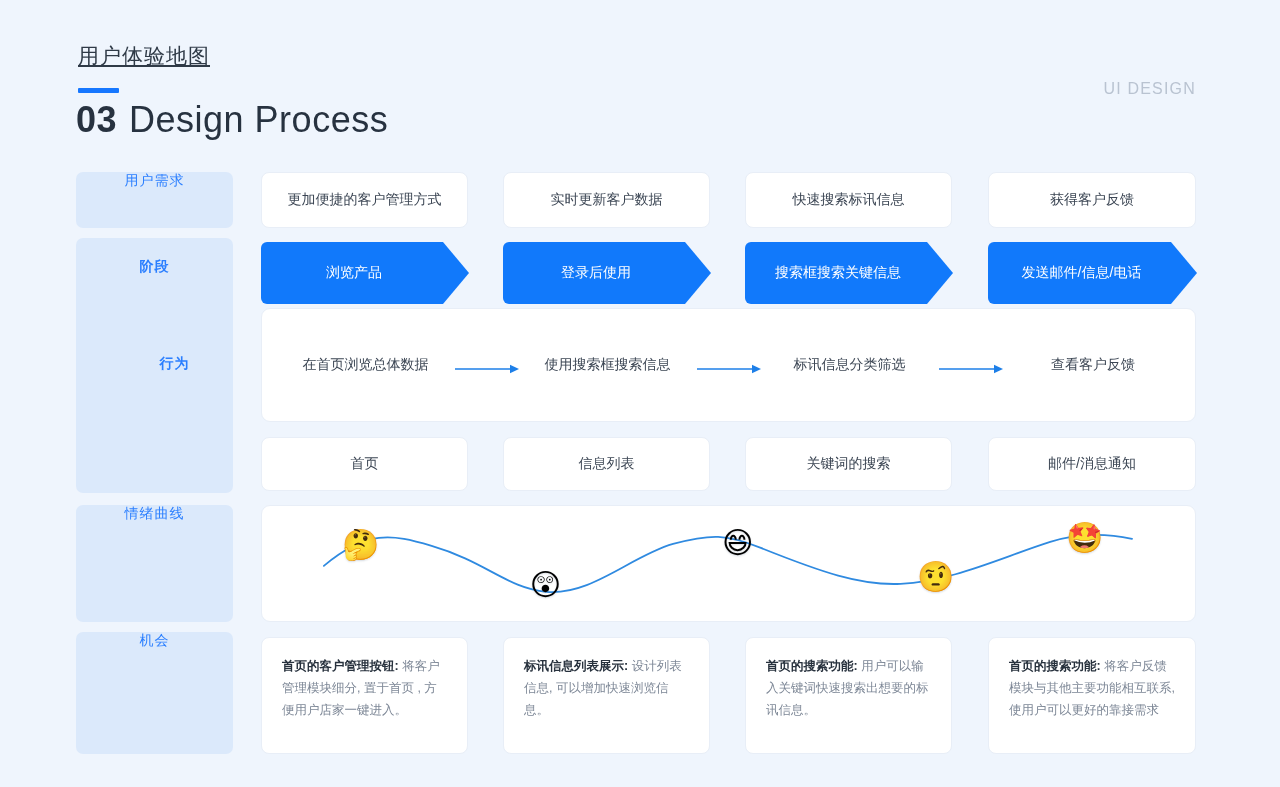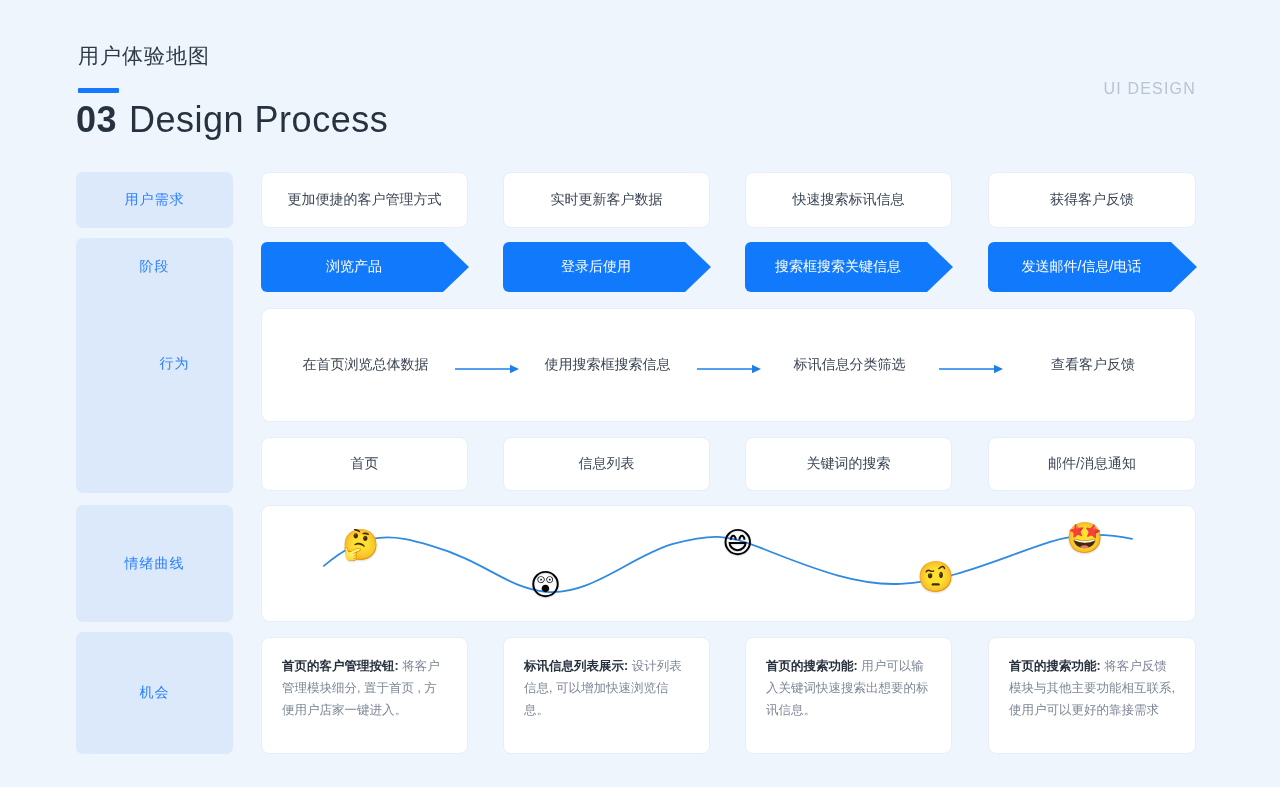--- a/index.html
+++ b/index.html
@@ -7,46 +7,46 @@
     width: 1280px; height: 787px;
     background: #eff5fd;
     font-family: "Liberation Sans", "DejaVu Sans", sans-serif;
     overflow: hidden;
   }
   .page { position: relative; width: 1280px; height: 787px; }
 
   
   .hdr-sub {
     position: absolute; left: 78px; top: 42px;
-    font-size: 21px; color: #2f3a47; letter-spacing: 1px;
+    font-size: 21px; color: #2f3a47; letter-spacing: 1px; text-decoration: underline;
   }
   .hdr-rule {
     position: absolute; left: 78px; top: 88px;
     width: 41px; height: 5px; background: #1677ff; border-radius: 1px;
   }
   .hdr-title {
     position: absolute; left: 76px; top: 99px;
     font-size: 36px; font-weight: 500; color: #273240; letter-spacing: .5px;
     white-space: nowrap;
   }
   .hdr-title .num { font-weight: 600; margin-right: 12px; margin-top: 20px; }
   .hdr-corner {
     position: absolute; right: 84px; top: 80px;
     font-size: 16px; color: #b9c3d1; letter-spacing: 1.2px;
   }
 
   
   .lbl {
     position: absolute; left: 76px; width: 157px;
     background: #dbe9fb; border-radius: 7px;
-    display: flex; align-items: center; justify-content: center;
+    display: flex; justify-content: center;
     color: #2b7fff; font-size: 14px; letter-spacing: 1px;
   }
   .lbl-needs   { top: 172px; height: 56px; }
-  .lbl-stage   { top: 238px; height: 255px; align-items: flex-start; padding-top: 20px; }
+  .lbl-stage   { top: 238px; height: 255px; align-items: flex-start; padding-top: 20px; font-weight: bold; }
   .lbl-stage .stage-txt { position: absolute; top: 20px; left: 0; right: 0; text-align: center; }
   .lbl-stage .behav-txt { position: absolute; top: 117px; left: 0; right: 0; text-align: center; padding-left: 40px; }
   .lbl-emotion { top: 505px; height: 117px; }
   .lbl-chance  { top: 632px; height: 122px; }
 
   
   .card {
     position: absolute; background: #ffffff;
     border: 1px solid #e8eef7; border-radius: 8px;
   }
@@ -60,21 +60,21 @@
 
   
   .touch-card {
     top: 437px; height: 54px;
     display: flex; align-items: center; justify-content: center;
     font-size: 14px; color: #3c4654;
   }
 
   
   .chev {
-    position: absolute; top: 242px; height: 50px;
+    position: absolute; top: 242px; height: 62px;
     background: #1179fb;
     border-top-left-radius: 6px; border-bottom-left-radius: 6px;
     display: flex; align-items: center; justify-content: center;
     color: #ffffff; font-size: 14px;
     -webkit-clip-path: polygon(0 0, calc(100% - 26px) 0, 100% 50%, calc(100% - 26px) 100%, 0 100%);
     clip-path: polygon(0 0, calc(100% - 26px) 0, 100% 50%, calc(100% - 26px) 100%, 0 100%);
   }
   .chev span { transform: translateX(-11px); }
 
   

